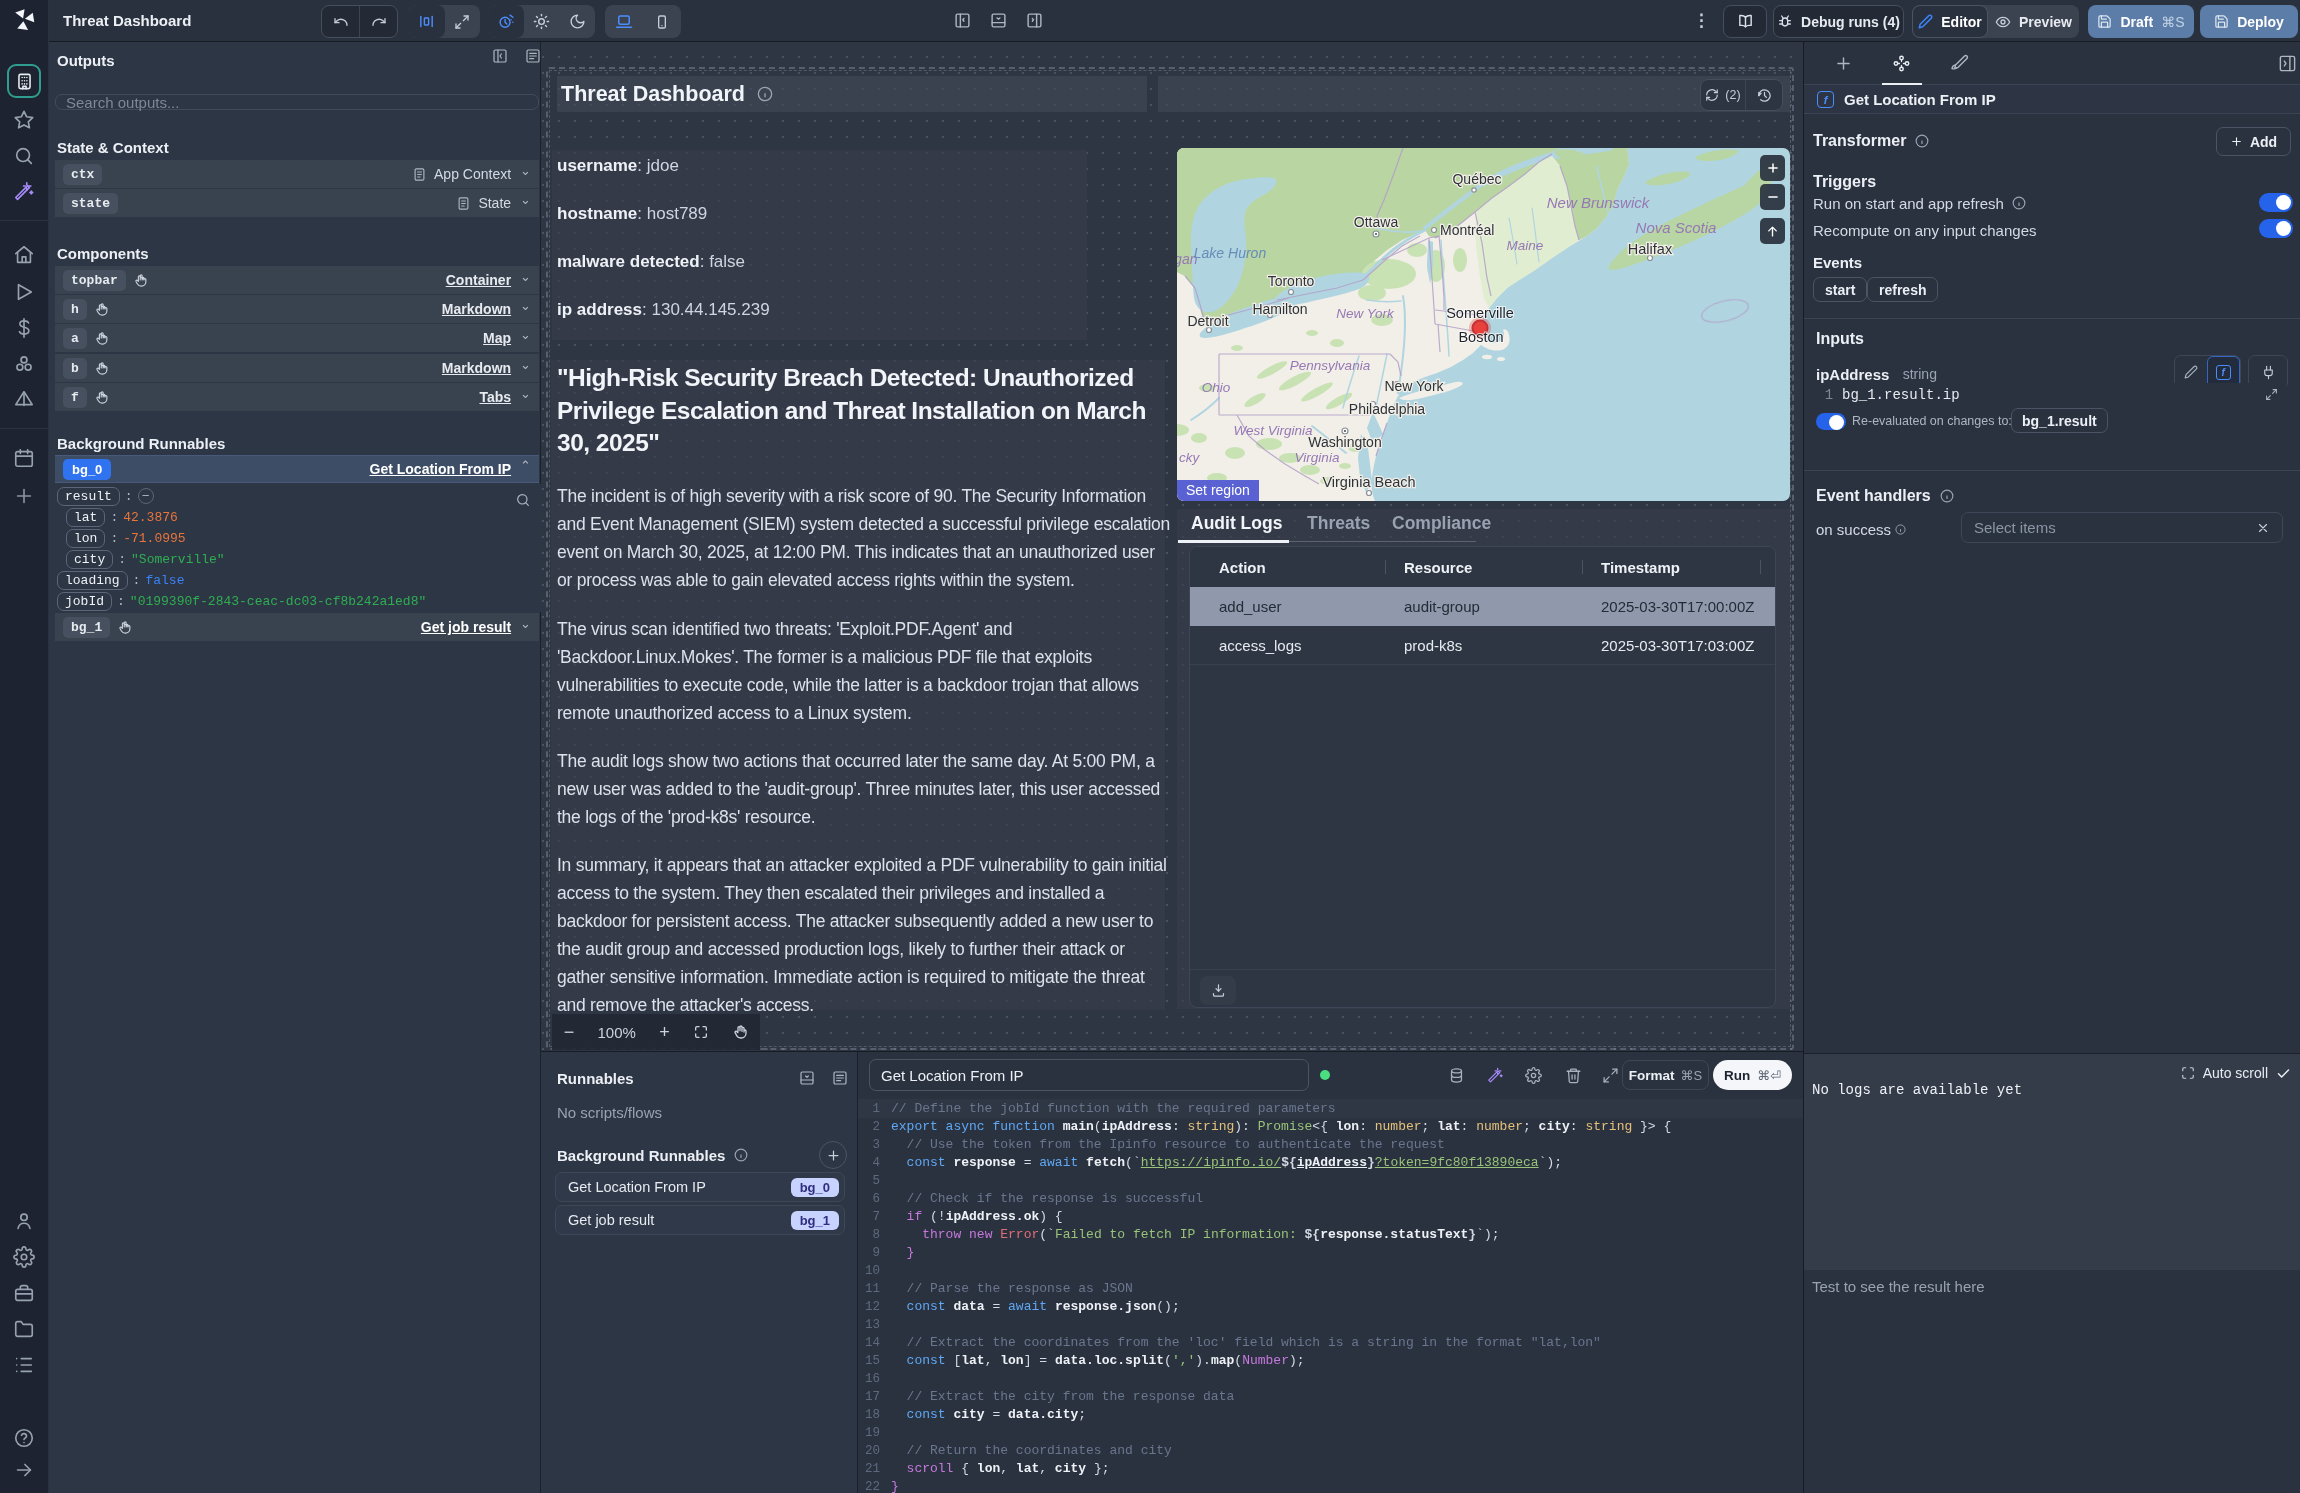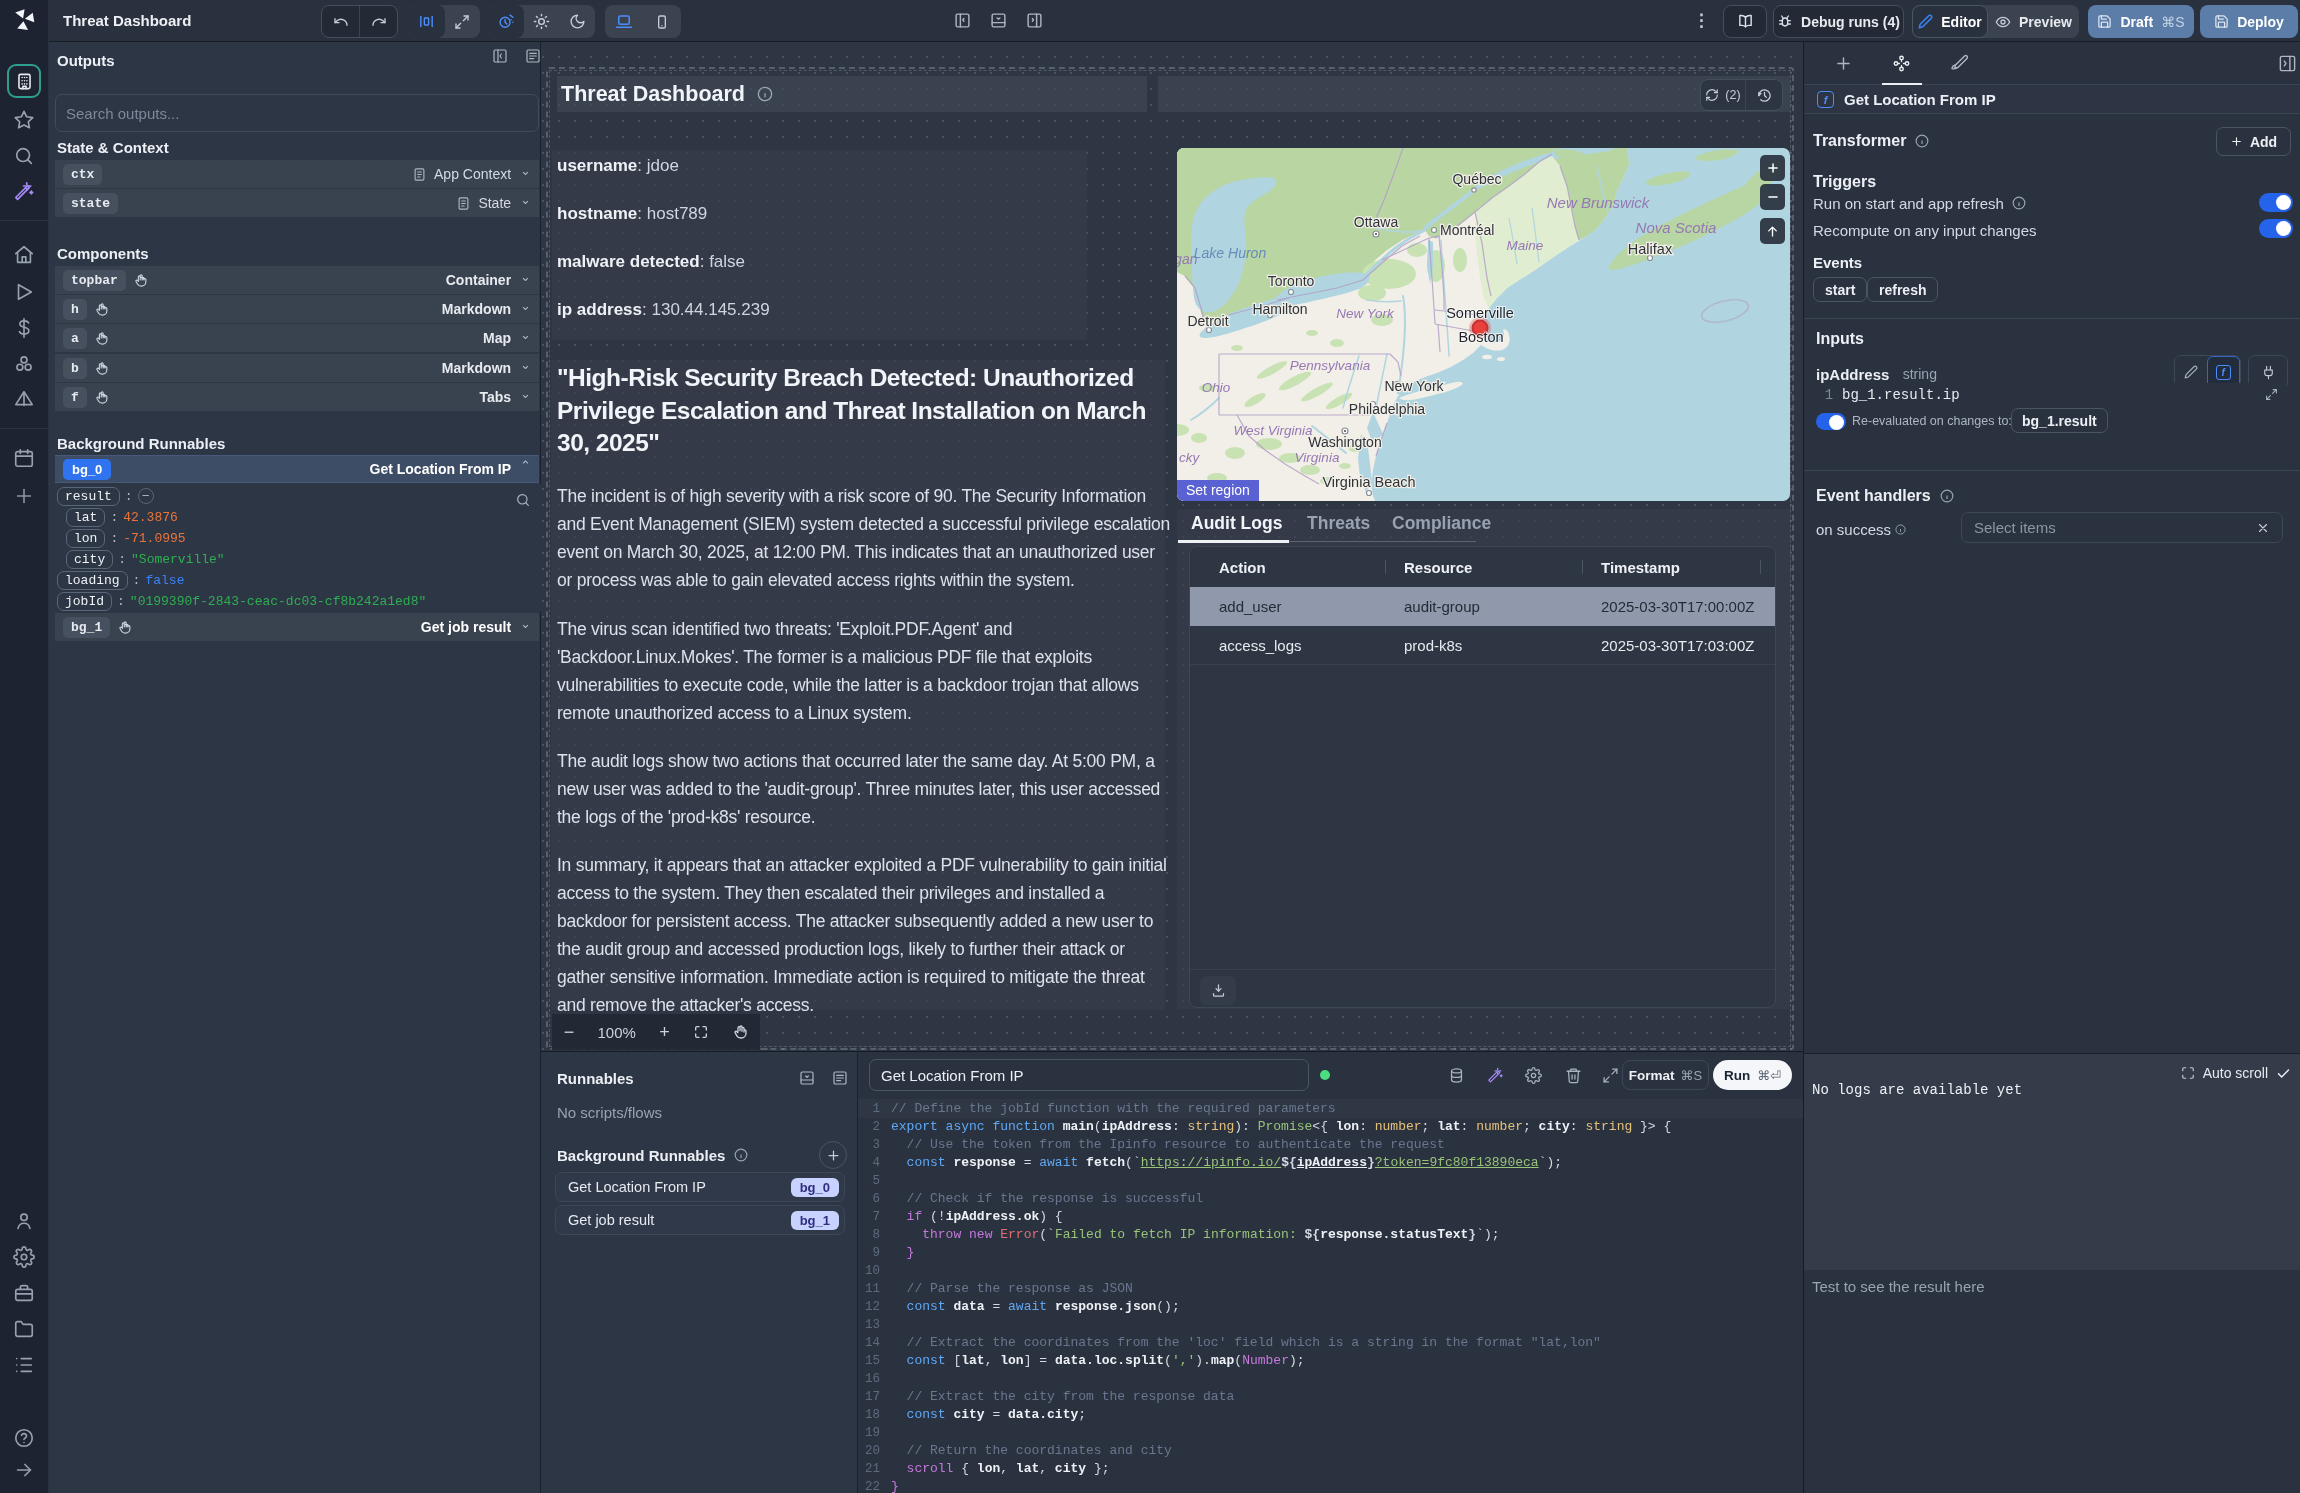--- a/index.html
+++ b/index.html
@@ -10,21 +10,21 @@
 
 
 #sidebar { left:0; top:0; width:49px; height:1493px; background:#1d2330; border-right:1px solid #2a3140; z-index:5; }
 #topbar { left:49px; top:0; width:2251px; height:42px; background:#2a313e; border-bottom:1px solid #161b24; z-index:4; }
 #leftpanel { left:49px; top:42px; width:492px; height:1451px; background:#2d3645; border-right:1px solid #1b212c; }
 #canvas { left:541px; top:42px; width:1262px; height:1009px; background:#2e3543; background-image:radial-gradient(circle,#4a5262 1.2px,transparent 1.4px); background-size:16px 16px; background-position:10px 7px; overflow:hidden; }
 #bottompanel { left:541px; top:1051px; width:1262px; height:442px; background:#2d3645; border-top:1px solid #161b24; }
 #runnables { left:0px; top:0px; width:317px; height:442px; background:#2d3645; border-right:1px solid #1b212c; }
 #editor { left:317px; top:0px; width:945px; height:442px; background:#2b323f; }
 #rightpanel { left:1803px; top:42px; width:497px; height:1451px; background:#2a3240; border-left:1px solid #161b24; }
-.b { font-weight:bold; }
+.b { font-weight:bold;text-decoration:underline; }
 .row { position:absolute; display:flex; align-items:center; }
 svg.ic { display:block; }
 
 
 .tbgroup { height:33px; border:1px solid #454e5d; border-radius:8px; background:#232a36; display:flex; overflow:hidden; }
 .tbseg { height:33px; border-radius:8px; background:#3b4350; display:flex; overflow:hidden; }
 .tbcell { flex:1; display:flex; align-items:center; justify-content:center; }
 .tbseg .tbcell.on { background:#2a313e; border-radius:8px; }
 .stealbtn { top:5px; height:33px; background:#5b7da7; border-radius:8px; display:flex; align-items:center; justify-content:center; gap:8px; color:#fff; font-size:14px; font-weight:bold; }
 svg.sbic { left:13px; width:22px; height:22px; fill:none; stroke:#98a1b0; stroke-width:1.8; stroke-linecap:round; stroke-linejoin:round; }
@@ -322,21 +322,21 @@
     <div class="row" style="left:8px; top:4px; height:28px; color:#eceff4; font-size:15px; font-weight:bold;">Outputs</div>
     <svg class="abs lpic" style="left:443px; top:6px;" viewBox="0 0 24 24">
         <rect x="3" y="3" width="18" height="18" rx="2"></rect>
         <path d="M9 3v18"></path>
         <path d="M14 9l-2 3 2 3"></path>
       </svg>
     <svg class="abs lpic" style="left:476px; top:6px;" viewBox="0 0 24 24">
         <rect x="3" y="3" width="18" height="18" rx="2"></rect>
         <path d="M7 8h10M7 12h10M7 16h6"></path>
       </svg>
-    <div class="abs" style="left:6px; top:52px; width:484px; height:38px; border:1px solid #414b5b; border-radius:7px; display:flex; align-items:center; padding:0 10px; color:#7e8899; font-size:15px;">Search outputs...</div>
+    <div class="abs" style="left:6px; top:52px; width:484px; height:16px; border:1px solid #414b5b; border-radius:7px; display:flex; align-items:center; padding:0 10px; color:#7e8899; font-size:15px;">Search outputs...</div>
     <div class="row" style="left:8px; top:95px; height:20px; color:#eceff4; font-size:15px; font-weight:bold;">State &amp; Context</div>
     <div class="lprow" style="top:118px;">
       <span class="keychip mono">ctx</span>
       <span style="flex:1"></span>
       <svg class="lpic2" viewBox="0 0 24 24">
           <rect x="5" y="3" width="14" height="18" rx="2"></rect>
           <path d="M9 8h6M9 12h6M9 16h4"></path>
         </svg>
       <span class="typ">App Context</span>
         <span class="chev">⌄</span>

